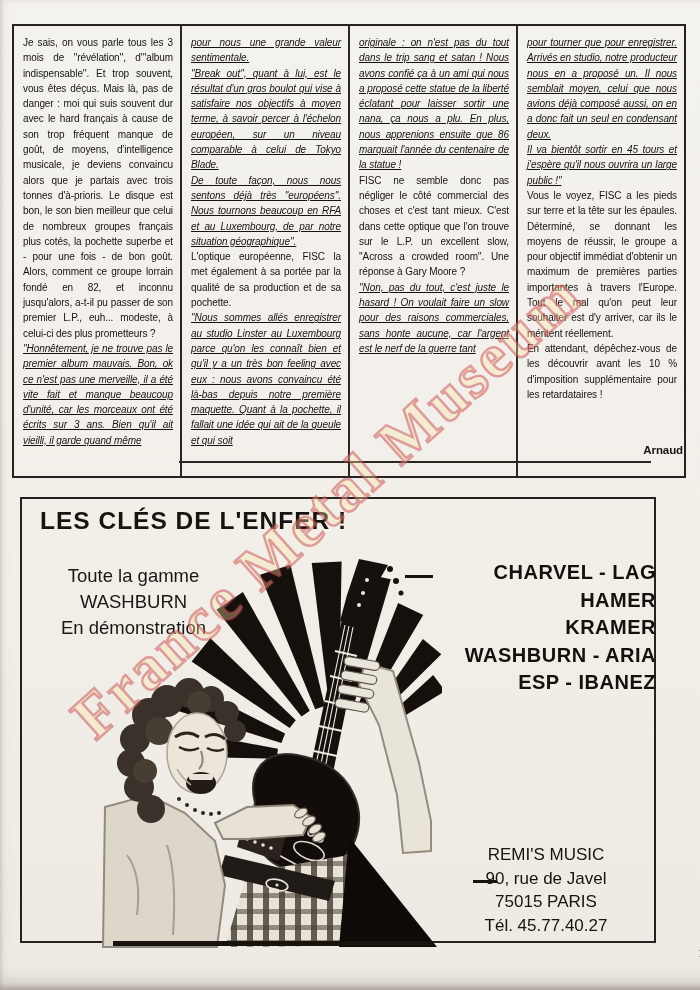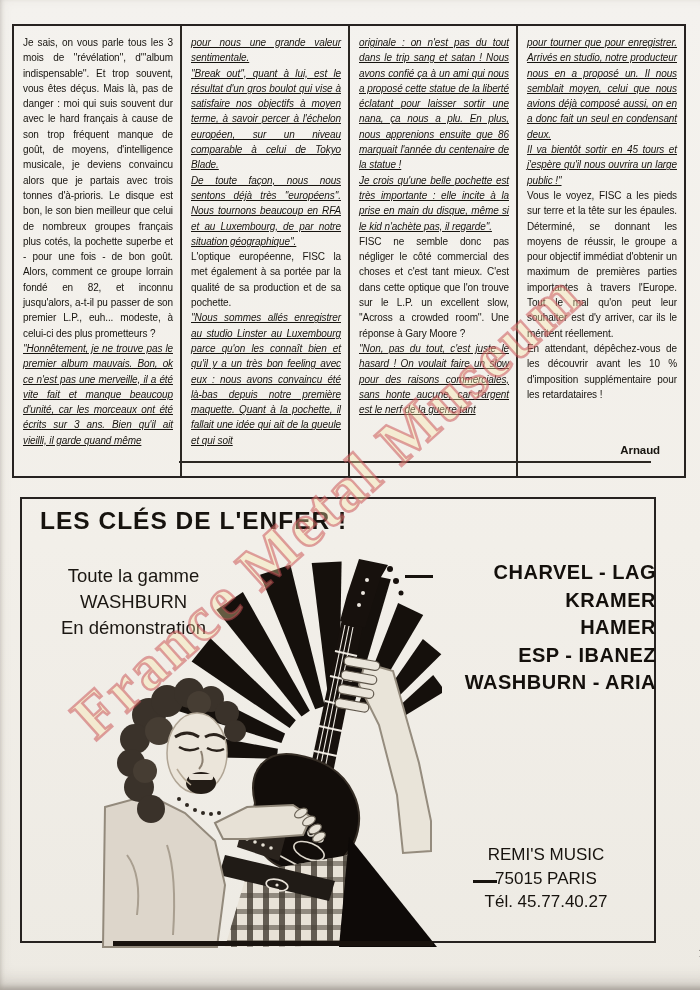--- a/index.html
+++ b/index.html
@@ -19,21 +19,21 @@
   }
   .col{
     flex:1 1 0;padding:9px 7px 6px 9px;overflow:hidden;
     font-size:10px;line-height:15.3px;text-align:justify;
     letter-spacing:-0.1px;color:#17140f;
   }
   .col.sep{border-right:2px solid #2b2722;}
   .col4{position:relative;}
   .para{margin:0;}
   .it{font-style:italic;text-decoration:underline;}
-  .sig{position:absolute;right:24px;bottom:18px;font-weight:bold;font-size:11.5px;margin-top:9px;}
+  .sig{position:absolute;right:1px;bottom:18px;font-weight:bold;font-size:11.5px;margin-top:9px;}
   .bottom-rule{position:absolute;left:165px;right:33px;bottom:13px;height:2px;background:#2b2722;}
   
   .ad-box{
     position:absolute;left:20px;top:497px;width:636px;height:446px;
     border:2px solid #262220;box-sizing:border-box;
   }
   .headline{
     position:absolute;left:18px;top:8px;font-size:24.5px;font-weight:bold;
     letter-spacing:1px;color:#17130e;white-space:nowrap;
   }
@@ -80,21 +80,20 @@
 
     <p class="para it">pour nous une grande valeur sentimentale.</p>
         <p class="para it">''Break out'', quant à lui, est le résultat d'un gros boulot qui vise à satisfaire nos objectifs à moyen terme, à savoir percer à l'échelon européen, sur un niveau comparable à celui de Tokyo Blade.</p>
         <p class="para it">De toute façon, nous nous sentons déjà très ''européens''. Nous tournons beaucoup en RFA et au Luxembourg, de par notre situation géographique''.</p>
         <p class="para">L'optique européenne, FISC la met également à sa portée par la qualité de sa production et de sa pochette.</p>
         <p class="para it">''Nous sommes allés enregistrer au studio Linster au Luxembourg parce qu'on les connaît bien et qu'il y a un très bon feeling avec eux : nous avons convaincu été là-bas depuis notre première maquette. Quant à la pochette, il fallait une idée qui ait de la gueule et qui soit</p>
       </div>
     <div class="col sep">
 
     <p class="para it">originale : on n'est pas du tout dans le trip sang et satan ! Nous avons confié ça à un ami qui nous a proposé cette statue de la liberté éclatant pour laisser sortir une nana, ça nous a plu. En plus, nous apprenions ensuite que 86 marquait l'année du centenaire de la statue !</p>
-        <p class="para it">Je crois qu'une belle pochette est très importante : elle incite à la prise en main du disque, même si le kid n'achète pas, il regarde''.</p>
         <p class="para">FISC ne semble donc pas négliger le côté commercial des choses et c'est tant mieux. C'est dans cette optique que l'on trouve sur le L.P. un excellent slow, ''Across a crowded room''. Une réponse à Gary Moore ?</p>
         <p class="para it">''Non, pas du tout, c'est juste le hasard ! On voulait faire un slow pour des raisons commerciales, sans honte aucune, car l'argent est le nerf de la guerre tant</p>
       </div>
     <div class="col col4">
 
       <div class="sig">Arnaud</div>
     <p class="para it">pour tourner que pour enregistrer. Arrivés en studio, notre producteur nous en a proposé un. Il nous semblait moyen, celui que nous avions déjà composé aussi, on en a donc fait un seul en condensant deux.</p>
         <p class="para it">Il va bientôt sortir en 45 tours et j'espère qu'il nous ouvrira un large public !''</p>
         <p class="para">Vous le voyez, FISC a les pieds sur terre et la tête sur les épaules. Déterminé, se donnant les moyens de réussir, le groupe a pour objectif immédiat d'obtenir un maximum de premières parties importantes à travers l'Europe. Tout le mal qu'on peut leur souhaiter est d'y arriver, car ils le méritent réellement.</p>
         <p class="para">En attendant, dépêchez-vous de les découvrir avant les 10 % d'imposition supplémentaire pour les retardataires !</p>
@@ -109,29 +108,30 @@
 
     <div>Toute la gamme</div>
         <div>WASHBURN</div>
         <div>En démonstration</div>
       </div>
 
     <div class="brand-dash"></div>
     <div class="brands">
 
     <div>CHARVEL - LAG</div>
+        <div>HAMER</div>
         <div>KRAMER</div>
-        <div>HAMER</div>
+        <div>WASHBURN - ARIA</div>
         <div>ESP - IBANEZ</div>
-        <div>WASHBURN - ARIA</div>
       </div>
 
     <div class="addr-dash"></div>
     <div class="addr">
       <div>REMI'S MUSIC</div>
+      <div>90, rue de Javel</div>
       <div>75015 PARIS</div>
       <div>Tél. 45.77.40.27</div>
     </div>
 
     <svg class="illu" viewBox="0 0 345 395" xmlns="http://www.w3.org/2000/svg">
       <defs>
         <clipPath id="plaidClip">
             <polygon points="150,318 252,300 292,390 128,392"></polygon>
           </clipPath>
       </defs>

